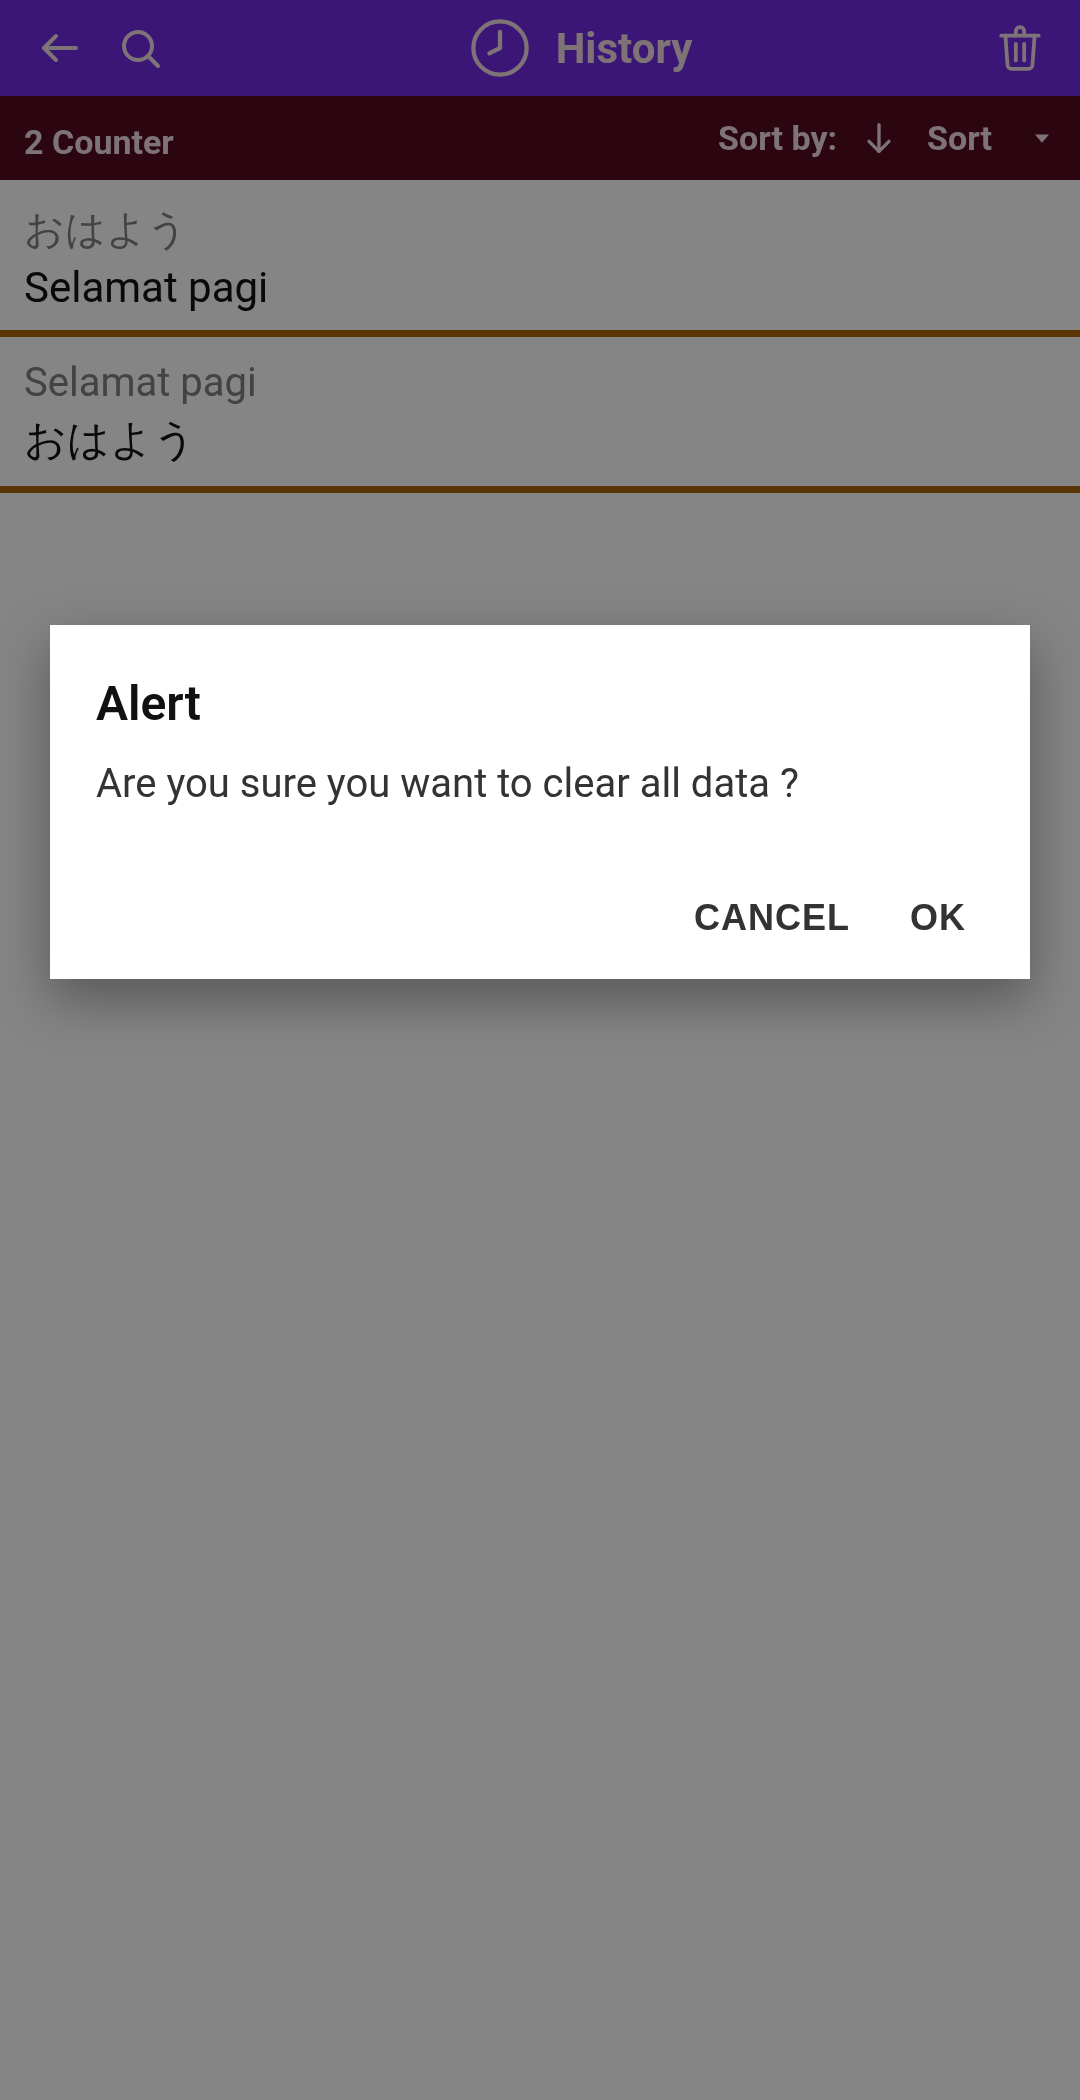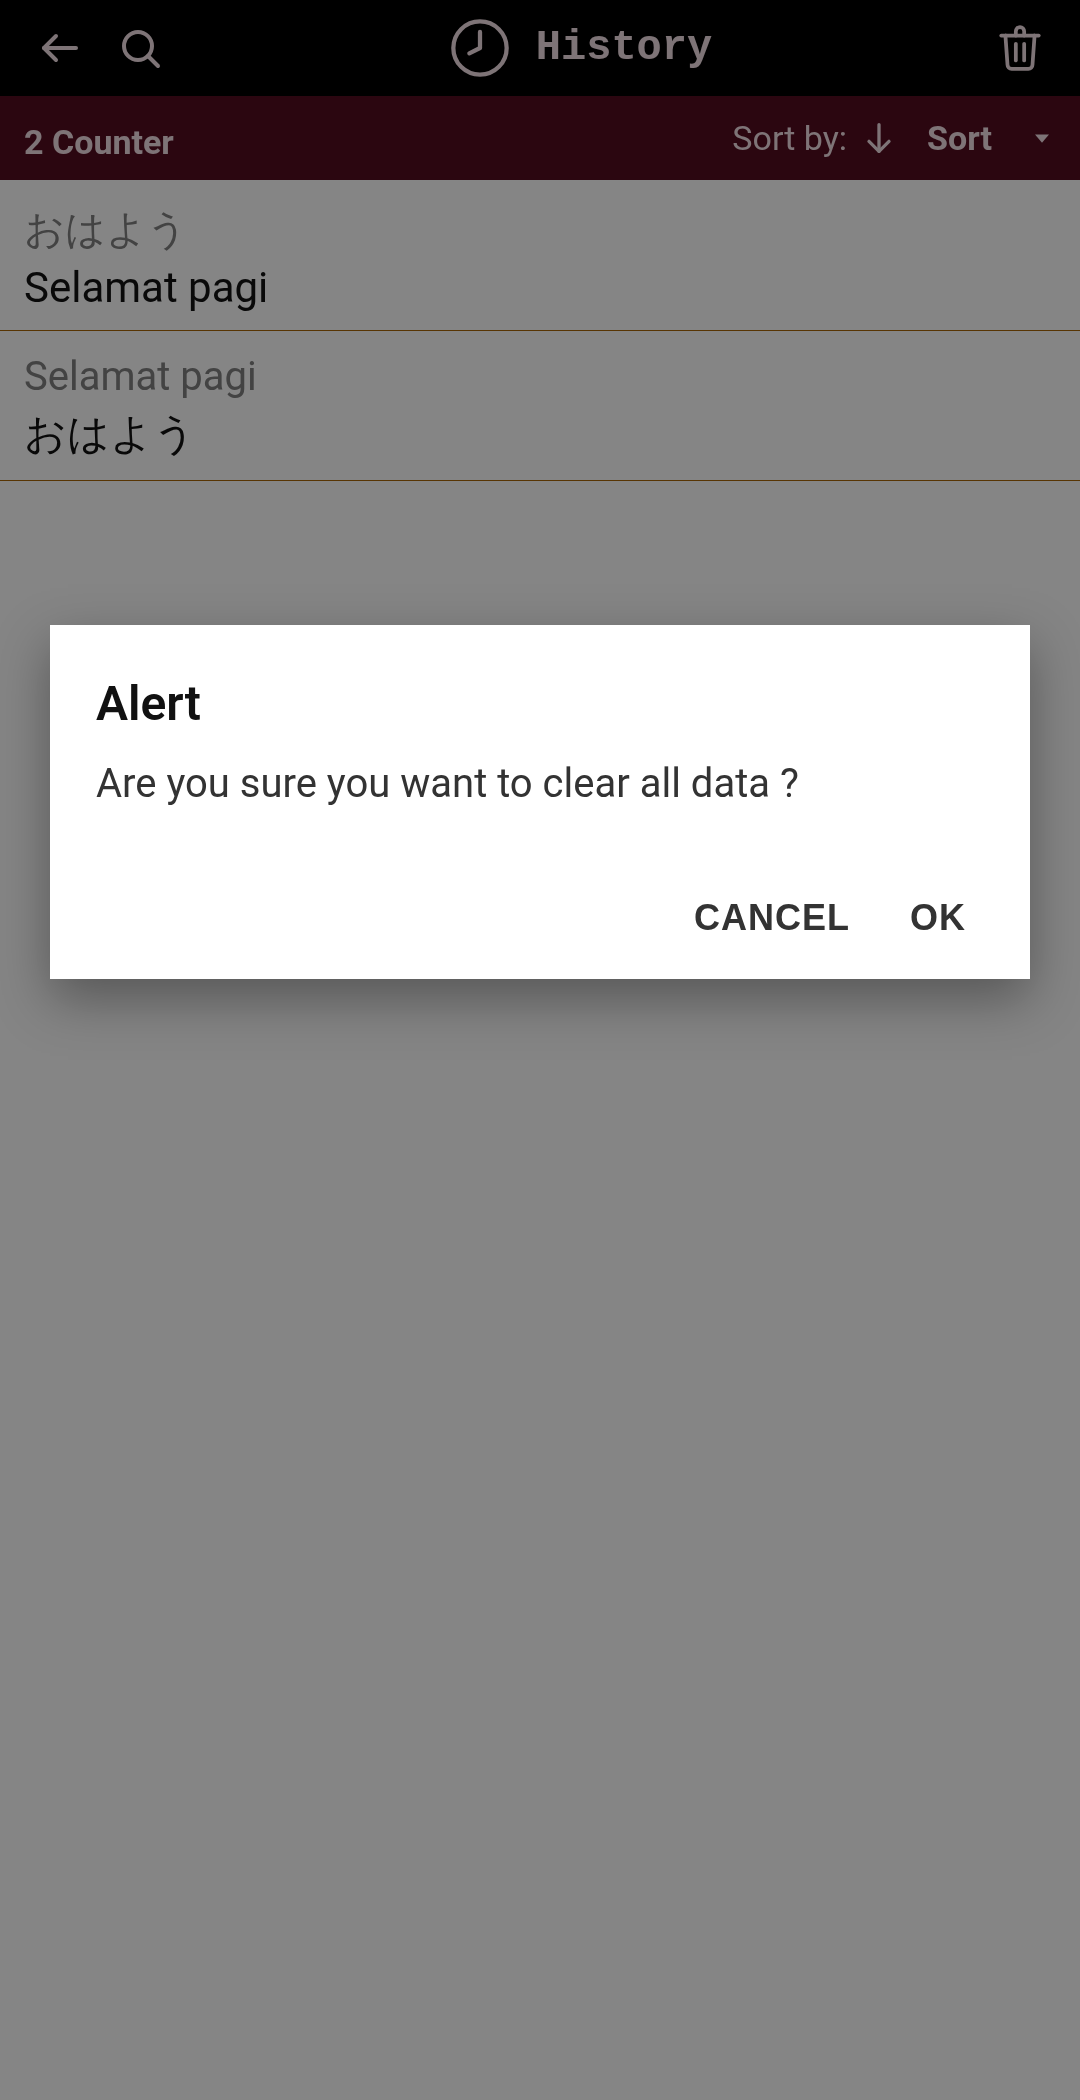--- a/index.html
+++ b/index.html
@@ -1,51 +1,50 @@
 <!DOCTYPE html>
 <html><head>
 <meta charset="utf-8">
 <style>
   * { box-sizing: border-box; margin: 0; padding: 0; }
   html, body { width: 1080px; height: 2100px; overflow: hidden; font-family: Roboto, Arial, sans-serif; }
   body { background: #f2f2f2; position: relative; }
 
   .header {
-    background: #000000;
+    background: #6d28d9;
     height: 96px;
     display: flex;
     padding: 0 20px;
     color: #e6d3d9;
-    font-family: Liberation Mono, monospace;
   }
   .header .icon-slot { width: 80px; display:flex; align-items:center; justify-content:center; }
   .header .title-group { flex:1; display:flex; align-items:center; justify-content:center; gap:24px; }
   .header .title { font-size: 42px; font-weight: 700; color: #e6d3d9; }
 
   .subheader {
     background: #4f0b1e;
     height: 84px;
     display:flex;
     align-items:center;
     padding: 0 24px;
     color: #e6d3d9;
     font-size: 34px;
   }
   .subheader .counter { font-weight: 700; margin-top: 8px; }
   .subheader .spacer { flex:1; }
-  .subheader .sort-label { font-weight: 400; margin-right: 12px; }
+  .subheader .sort-label { font-weight: 700; margin-right: 22px; }
   .subheader .sort-value { font-weight: 700; margin: 0 36px 0 28px; }
 
   .content {
     background: #f2f2f2;
     height: calc(2100px - 96px - 84px);
   }
   .list-item {
     padding: 22px 24px 18px 24px;
-    border-bottom: 1px solid #a16207;
+    border-bottom: 7px solid #a16207;
   }
   .list-item .src { font-size: 40px; color: #7a7a7a; margin-bottom: 6px; }
   .list-item .tgt { font-size: 42px; color: #111; }
 
   
   .scrim {
     position:absolute; inset:0;
     background: rgba(0,0,0,0.45);
   }
 

